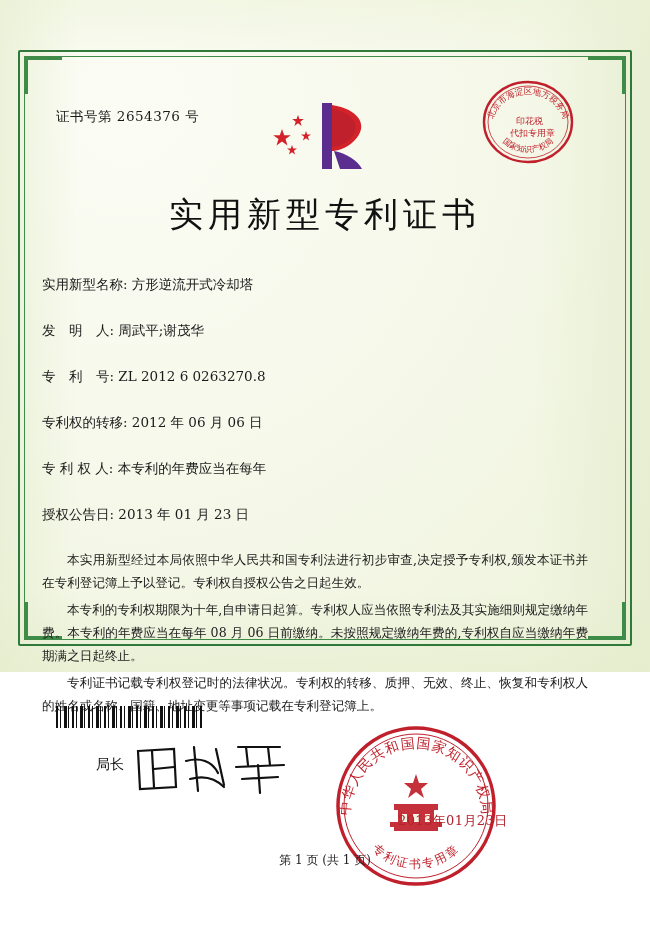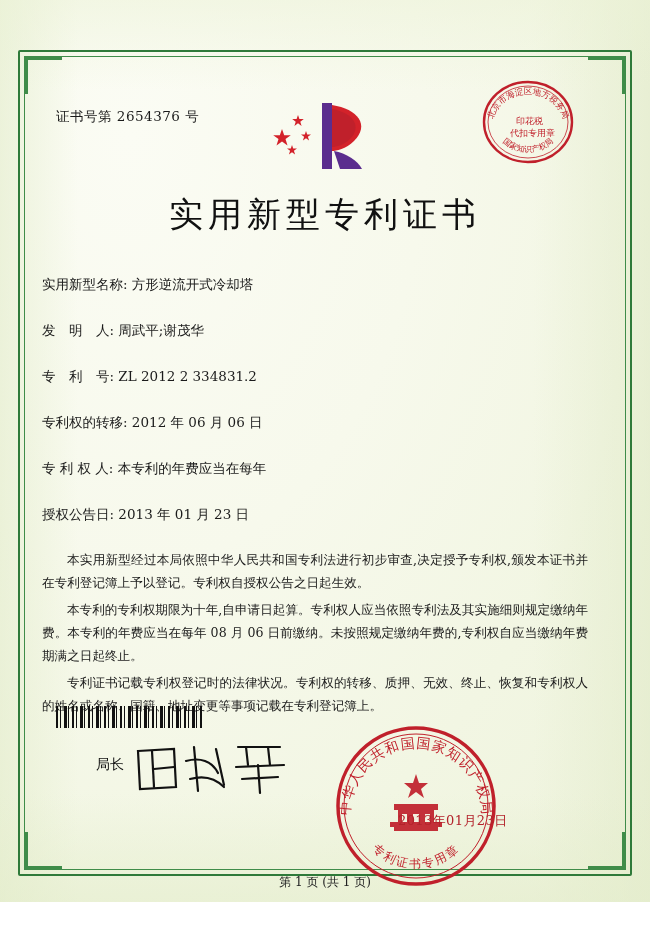--- a/index.html
+++ b/index.html
@@ -9,21 +9,21 @@
   body {
     width: 650px;
     height: 934px;
     background: #ffffff;
     font-family: "DejaVu Sans", "Liberation Sans", sans-serif;
     overflow: hidden;
   }
   .page {
     position: relative;
     width: 650px;
-    height: 902px;
+    height: 672px;
     background:
       radial-gradient(ellipse at 20% 15%, #fbfcf4 0%, #f7f9ec 40%, #f2f6e3 70%, #eef3dc 100%);
     box-sizing: border-box;
     padding-left: 24px;
   }
   
   .paper-shade {
     position: absolute;
     inset: 0;
     background: linear-gradient(90deg, rgba(225,235,200,0.55) 0%, rgba(255,255,255,0) 12%, rgba(255,255,255,0) 82%, rgba(222,232,196,0.5) 100%);
@@ -195,21 +195,20 @@
 
   .page-footer {
     position: absolute;
     left: 0;
     right: 0;
     top: 852px;
     text-align: center;
     font-family: "DejaVu Serif", "Liberation Serif", serif;
     font-size: 12px;
     color: #222;
-    margin-top: 22px;
   }
 </style>
 </head>
 <body>
 
 <div class="page">
   <div class="paper-shade"></div>
   <div class="paper-shade2"></div>
 
   <div class="border-outer"></div>
@@ -261,21 +260,21 @@
     <div class="field">
       <span class="lbl">实用新型名称:</span>
       <span class="val">方形逆流开式冷却塔</span>
     </div>
     <div class="field">
       <span class="lbl">发　明　人:</span>
       <span class="val">周武平;谢茂华</span>
     </div>
     <div class="field">
       <span class="lbl">专　利　号:</span>
-      <span class="val">ZL 2012 2 334831.2</span>
+      <span class="val">ZL 2012 6 0263270.8</span>
     </div>
     <div class="field">
       <span class="lbl">专利权的转移:</span>
       <span class="val">2012 年 06 月 06 日</span>
     </div>
     <div class="field">
       <span class="lbl">专 利 权 人:</span>
       <span class="val">本专利的年费应当在每年</span>
     </div>
     <div class="field">

